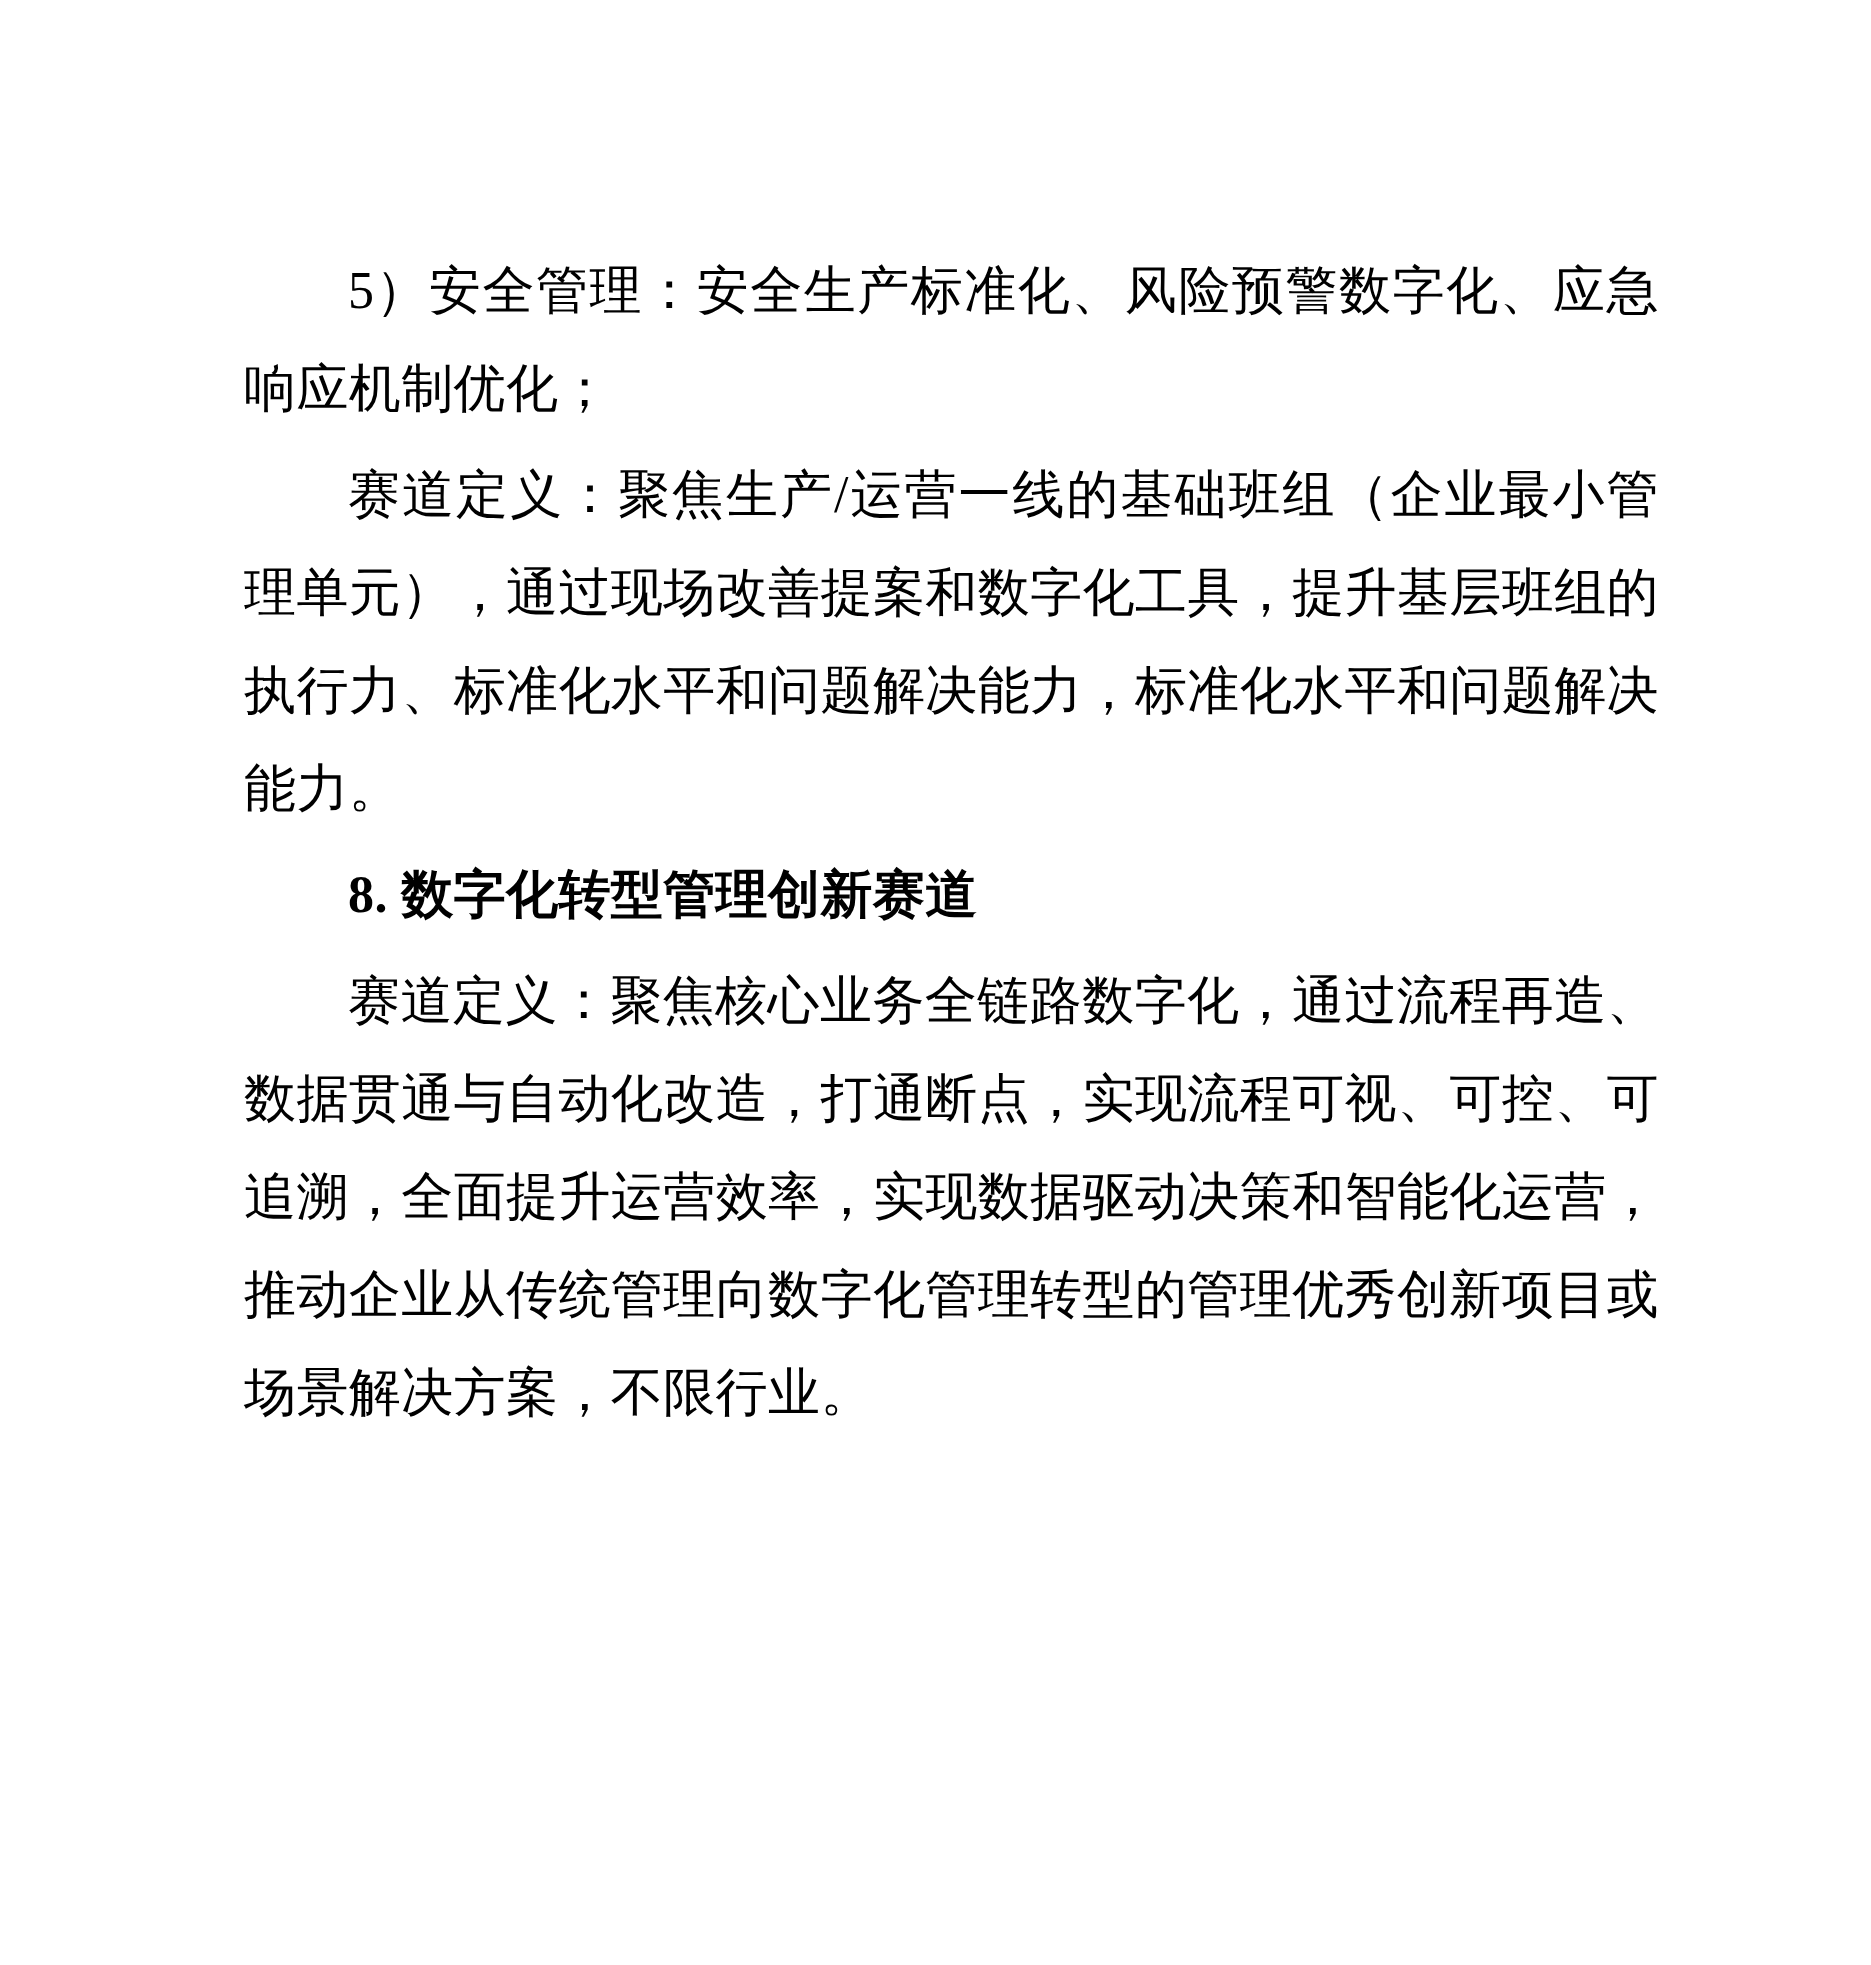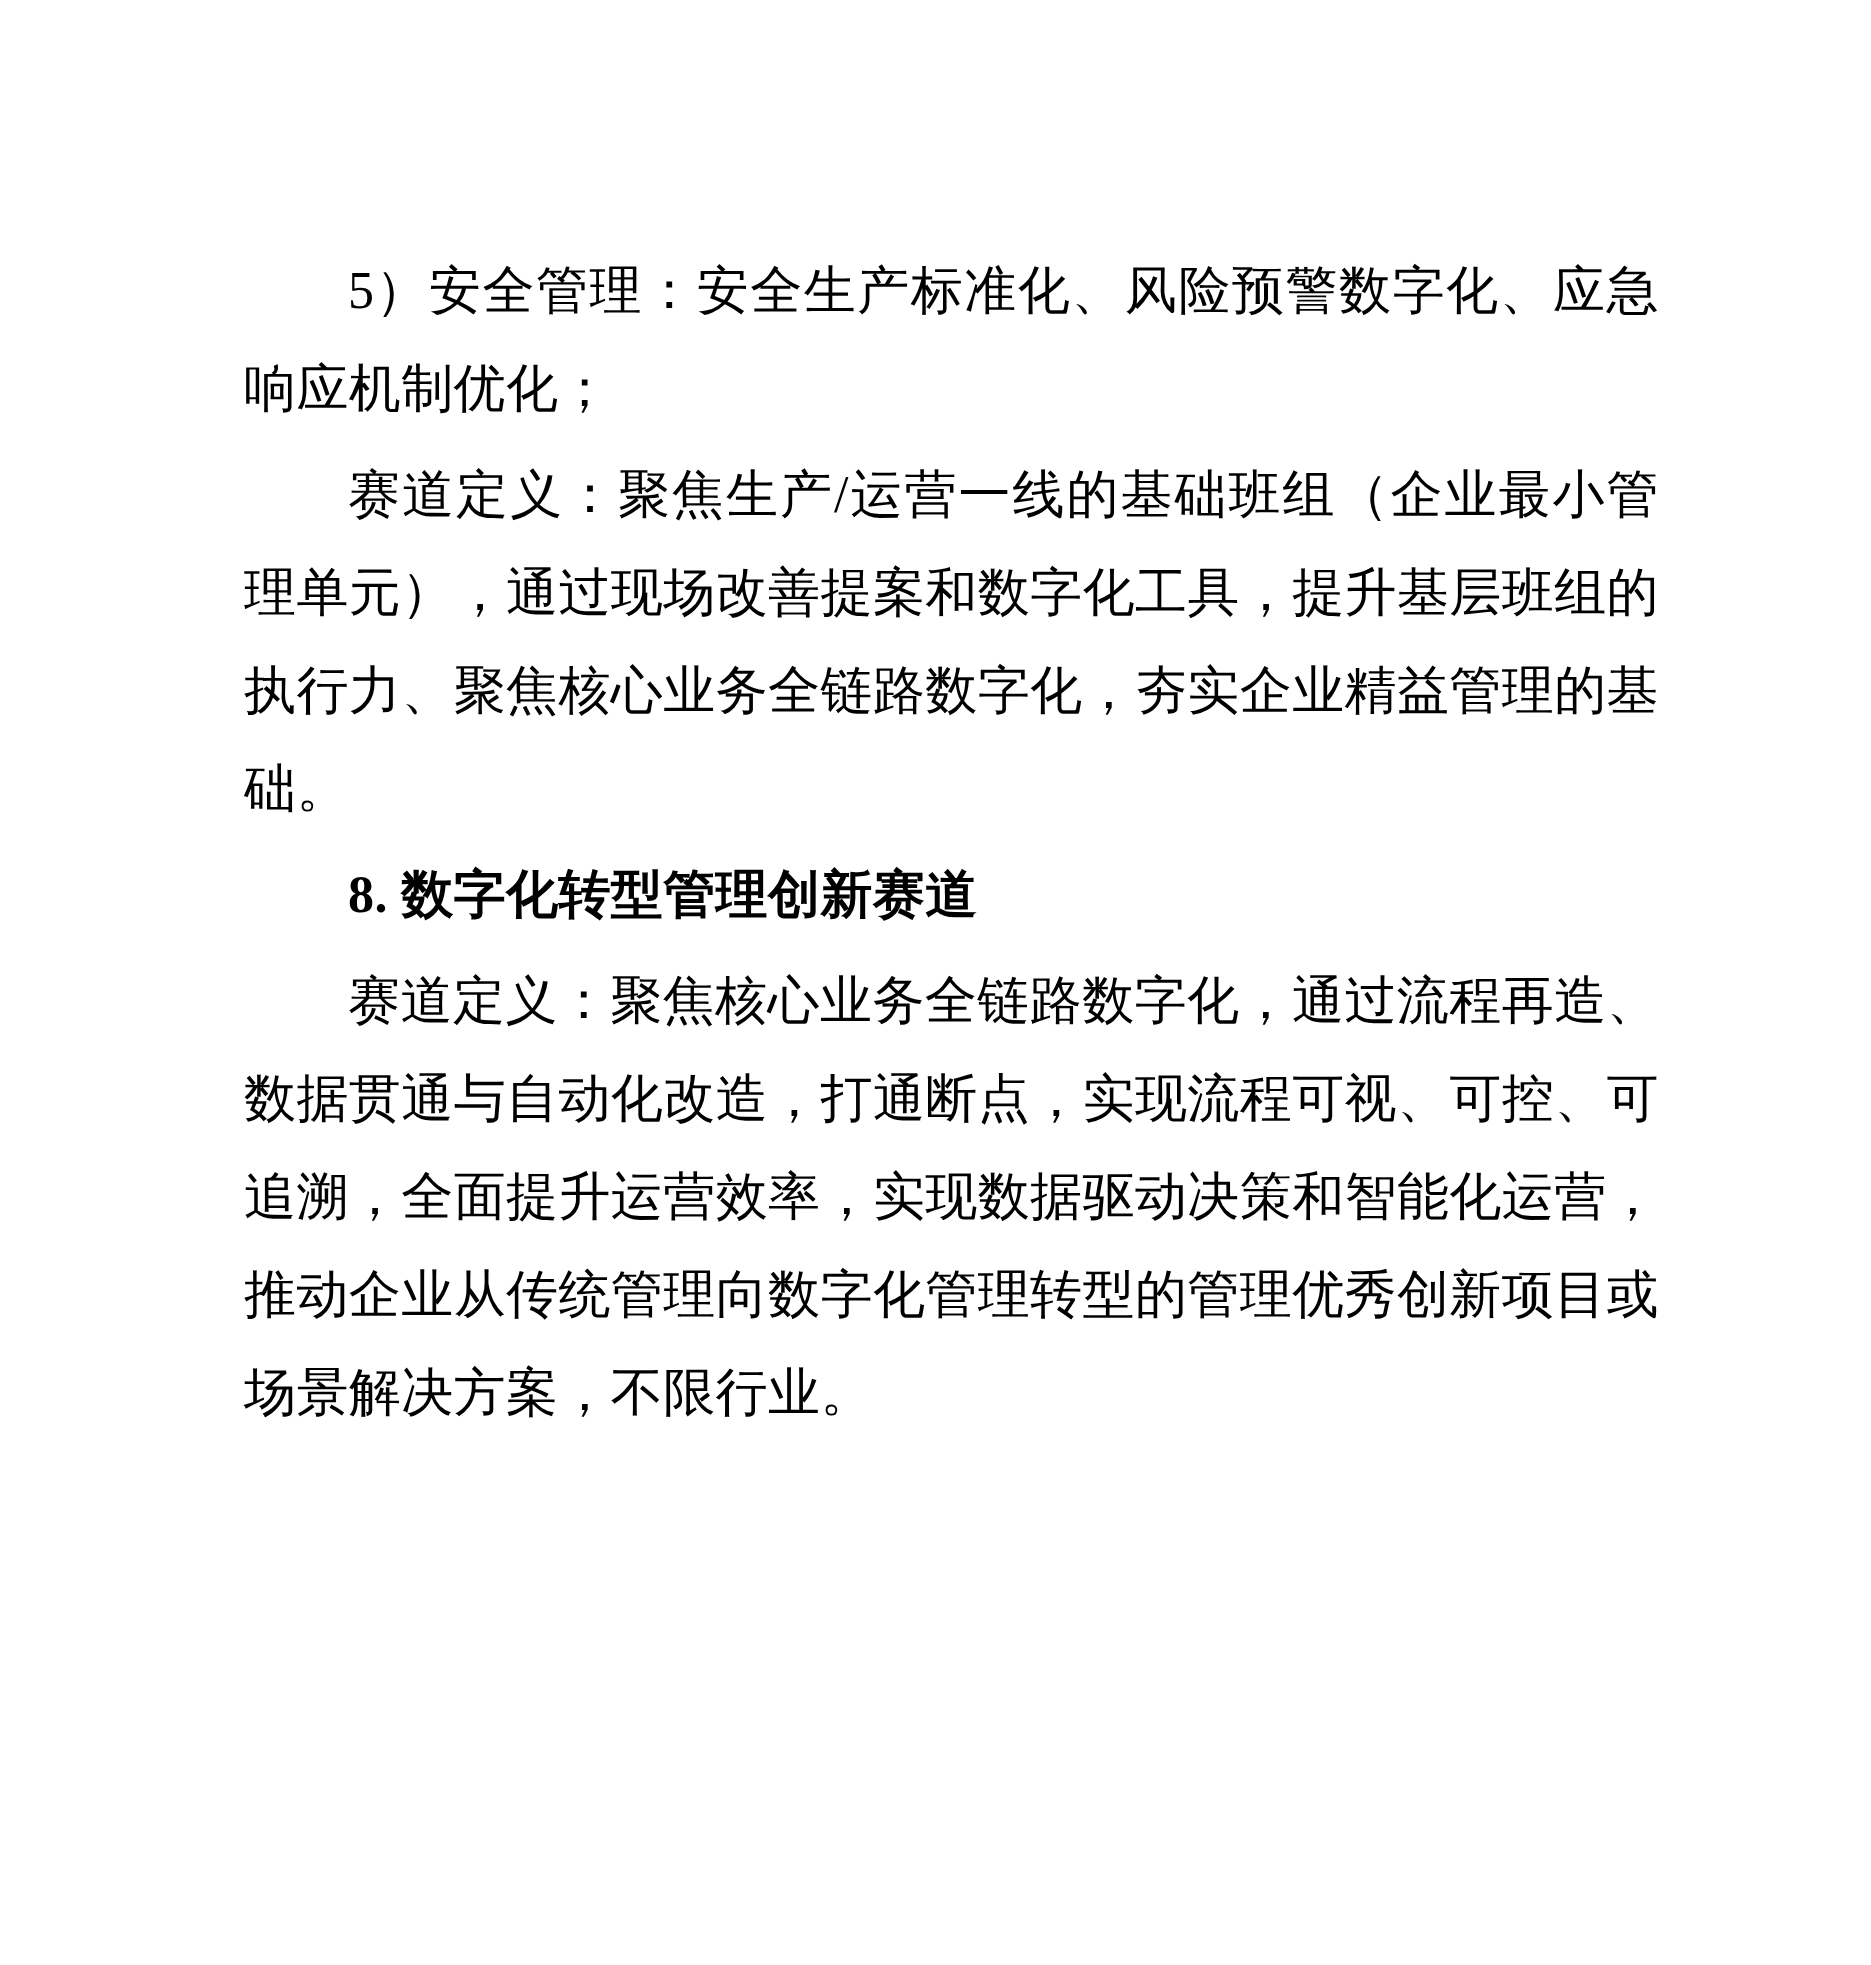--- a/index.html
+++ b/index.html
@@ -36,20 +36,20 @@
   .content p.heading {
     font-weight: bold;
   }
 </style>
 </head>
 <body>
 
 <div class="page">
   <div class="content">
     <p>5）安全管理：安全生产标准化、风险预警数字化、应急响应机制优化；</p>
-    <p>赛道定义：聚焦生产/运营一线的基础班组（企业最小管理单元），通过现场改善提案和数字化工具，提升基层班组的执行力、聚焦核心业务全链路数字化，夯实企业精益管理的基础。</p>
+    <p>赛道定义：聚焦生产/运营一线的基础班组（企业最小管理单元），通过现场改善提案和数字化工具，提升基层班组的执行力、标准化水平和问题解决能力，标准化水平和问题解决能力。</p>
     <p class="heading">8. 数字化转型管理创新赛道</p>
     <p>赛道定义：聚焦核心业务全链路数字化，通过流程再造、数据贯通与自动化改造，打通断点，实现流程可视、可控、可追溯，全面提升运营效率，实现数据驱动决策和智能化运营，推动企业从传统管理向数字化管理转型的管理优秀创新项目或场景解决方案，不限行业。</p>
 
   </div>
 
 </div>
 
 
 </body></html>

